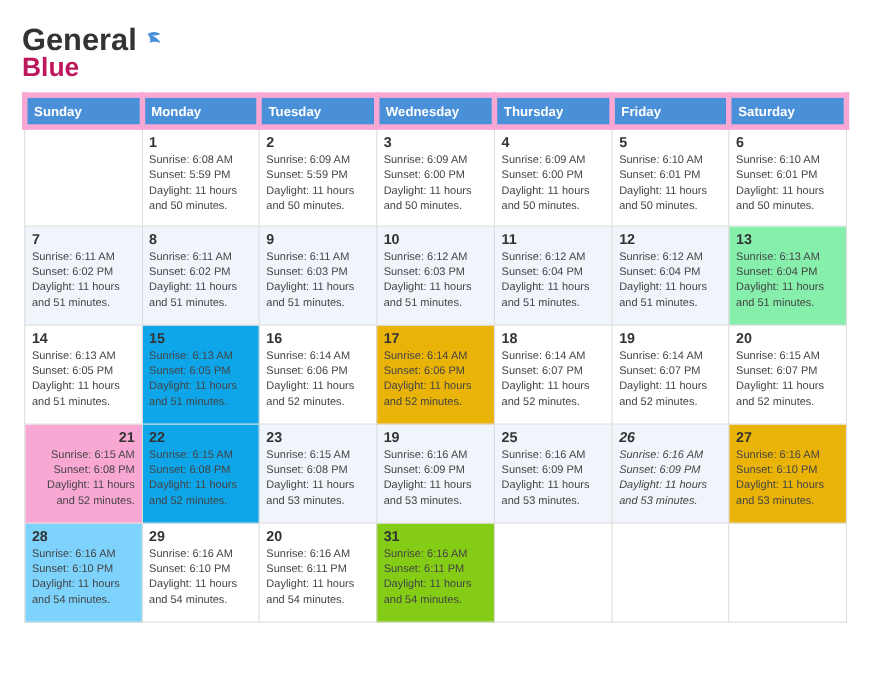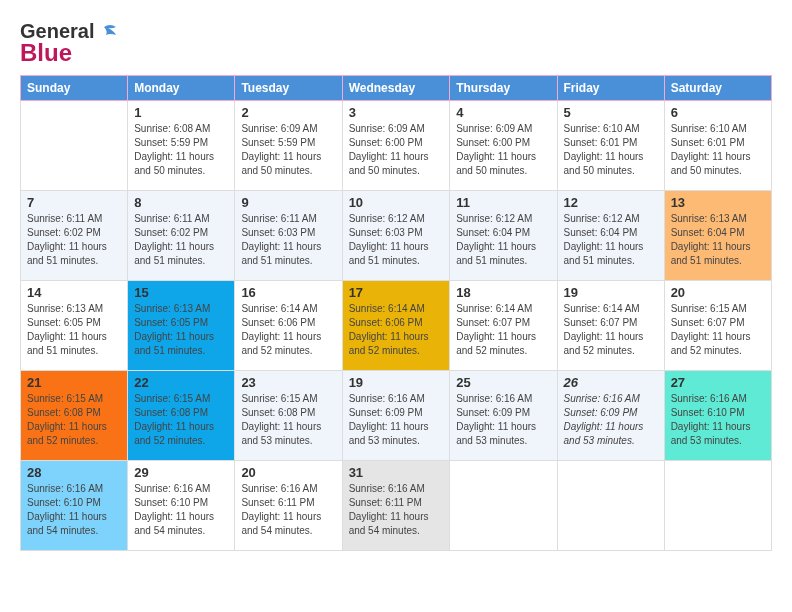--- a/index.html
+++ b/index.html
@@ -32,21 +32,21 @@
       width: 100%;
       border-collapse: collapse;
       font-size: 11px;
     }
     .calendar-table th {
       background-color: #4a90d9;
       color: #fff;
       text-align: left;
       padding: 5px 6px;
       font-size: 12px;
-      border: 1px solid #f9a8d4;
+      border: 5px solid #f9a8d4;
     }
     .calendar-table td {
       vertical-align: top;
       padding: 4px 6px;
       border: 1px solid #ddd;
       height: 90px;
       width: 108px;
     }
     .day-number {
       font-size: 13px;
@@ -72,21 +72,21 @@
     .calendar-table thead tr th {
       background-color: #4a90d9;
     }
   </style>
 </head>
 <body>
 
 <div class="header-area">
   <div class="logo">
     <div style="display:flex;align-items:center;">
-      <span style="font-size:20px;font-weight:bold;color:#333;">General</span>
+      <span style="font-size:28px;font-weight:bold;color:#333;">General</span>
       <svg width="22" height="18" viewBox="0 0 22 18" style="margin-left:2px;">
         <path d="M8 4 Q14 0 20 4 Q16 6 12 5 Q18 8 20 12 Q14 10 10 12 Q12 8 8 4Z" fill="#4a90d9"></path>
       </svg>
     </div>
     <span style="font-size:24px;font-weight:bold;color:#be185d;margin-top:-4px;">Blue</span>
   </div>
   <div style="font-size:34px;font-weight:bold;color:#333;text-align:right;"></div>
 </div>
 
 <div class="subtitle"></div>
@@ -149,21 +149,21 @@
           <div class="day-info">Sunrise: 6:12 AM<br>Sunset: 6:03 PM<br>Daylight: 11 hours and 51 minutes.</div>
         </td>
         <td style="background-color: rgb(240, 245, 251);">
           <span class="day-number">11</span>
           <div class="day-info">Sunrise: 6:12 AM<br>Sunset: 6:04 PM<br>Daylight: 11 hours and 51 minutes.</div>
         </td>
         <td style="background-color: rgb(240, 245, 251);">
           <span class="day-number">12</span>
           <div class="day-info">Sunrise: 6:12 AM<br>Sunset: 6:04 PM<br>Daylight: 11 hours and 51 minutes.</div>
         </td>
-        <td style="background-color: #fdba74;">
+        <td style="background-color: #86efac;">
           <span class="day-number">13</span>
           <div class="day-info">Sunrise: 6:13 AM<br>Sunset: 6:04 PM<br>Daylight: 11 hours and 51 minutes.</div>
         </td>
       </tr>
       <tr>
         <td style="background-color: rgb(255, 255, 255);">
           <span class="day-number">14</span>
           <div class="day-info">Sunrise: 6:13 AM<br>Sunset: 6:05 PM<br>Daylight: 11 hours and 51 minutes.</div>
         </td>
         <td style="background-color: #0ea5e9;">
@@ -185,21 +185,21 @@
         <td style="background-color: rgb(255, 255, 255);">
           <span class="day-number">19</span>
           <div class="day-info">Sunrise: 6:14 AM<br>Sunset: 6:07 PM<br>Daylight: 11 hours and 52 minutes.</div>
         </td>
         <td style="background-color: rgb(255, 255, 255);">
           <span class="day-number">20</span>
           <div class="day-info">Sunrise: 6:15 AM<br>Sunset: 6:07 PM<br>Daylight: 11 hours and 52 minutes.</div>
         </td>
       </tr>
       <tr>
-        <td style="background-color: #f97316;">
+        <td style="background-color: #f9a8d4; text-align: right;">
           <span class="day-number">21</span>
           <div class="day-info">Sunrise: 6:15 AM<br>Sunset: 6:08 PM<br>Daylight: 11 hours and 52 minutes.</div>
         </td>
         <td style="background-color: #0ea5e9;">
           <span class="day-number">22</span>
           <div class="day-info">Sunrise: 6:15 AM<br>Sunset: 6:08 PM<br>Daylight: 11 hours and 52 minutes.</div>
         </td>
         <td style="background-color: rgb(240, 245, 251);">
           <span class="day-number">23</span>
           <div class="day-info">Sunrise: 6:15 AM<br>Sunset: 6:08 PM<br>Daylight: 11 hours and 53 minutes.</div>
@@ -209,39 +209,39 @@
           <div class="day-info">Sunrise: 6:16 AM<br>Sunset: 6:09 PM<br>Daylight: 11 hours and 53 minutes.</div>
         </td>
         <td style="background-color: rgb(240, 245, 251);">
           <span class="day-number">25</span>
           <div class="day-info">Sunrise: 6:16 AM<br>Sunset: 6:09 PM<br>Daylight: 11 hours and 53 minutes.</div>
         </td>
         <td style="background-color: rgb(240, 245, 251); font-style: italic;">
           <span class="day-number">26</span>
           <div class="day-info">Sunrise: 6:16 AM<br>Sunset: 6:09 PM<br>Daylight: 11 hours and 53 minutes.</div>
         </td>
-        <td style="background-color: #5eead4;">
+        <td style="background-color: #eab308;">
           <span class="day-number">27</span>
           <div class="day-info">Sunrise: 6:16 AM<br>Sunset: 6:10 PM<br>Daylight: 11 hours and 53 minutes.</div>
         </td>
       </tr>
       <tr>
         <td style="background-color: #7dd3fc;">
           <span class="day-number">28</span>
           <div class="day-info">Sunrise: 6:16 AM<br>Sunset: 6:10 PM<br>Daylight: 11 hours and 54 minutes.</div>
         </td>
         <td style="background-color: rgb(255, 255, 255);">
           <span class="day-number">29</span>
           <div class="day-info">Sunrise: 6:16 AM<br>Sunset: 6:10 PM<br>Daylight: 11 hours and 54 minutes.</div>
         </td>
         <td style="background-color: rgb(255, 255, 255);">
           <span class="day-number">20</span>
           <div class="day-info">Sunrise: 6:16 AM<br>Sunset: 6:11 PM<br>Daylight: 11 hours and 54 minutes.</div>
         </td>
-        <td style="background-color: #e5e5e5; margin-left: 16px;">
+        <td style="background-color: #84cc16; margin-left: 16px;">
           <span class="day-number">31</span>
           <div class="day-info">Sunrise: 6:16 AM<br>Sunset: 6:11 PM<br>Daylight: 11 hours and 54 minutes.</div>
         </td>
         <td class="empty-cell"></td>
         <td class="empty-cell"></td>
         <td class="empty-cell"></td>
       </tr>
     </tbody>
 </table>
 

